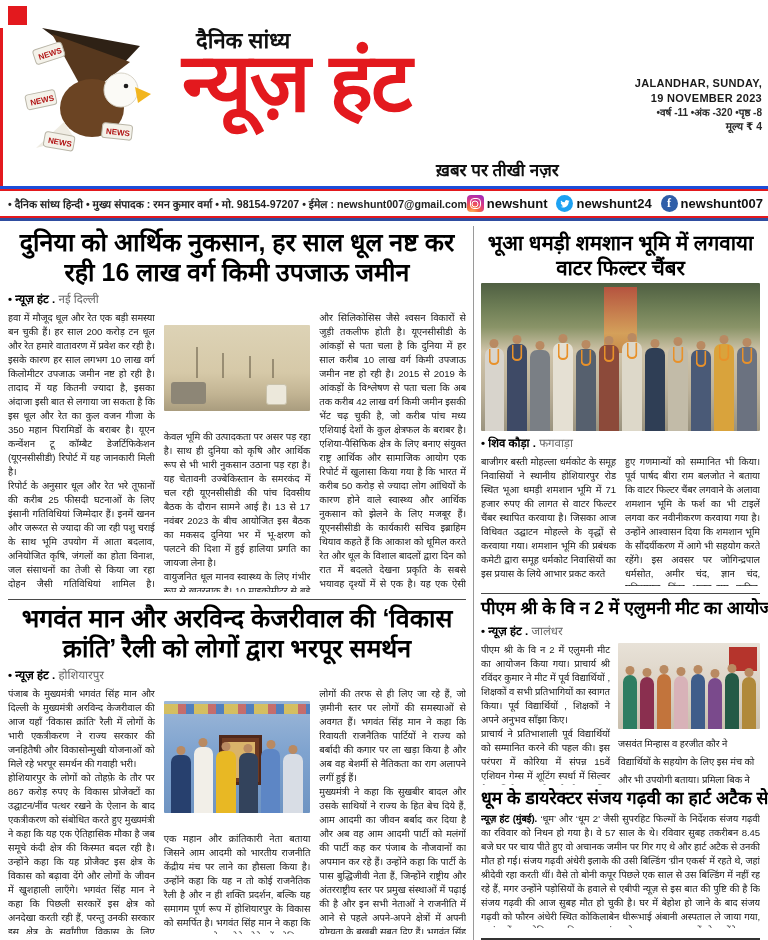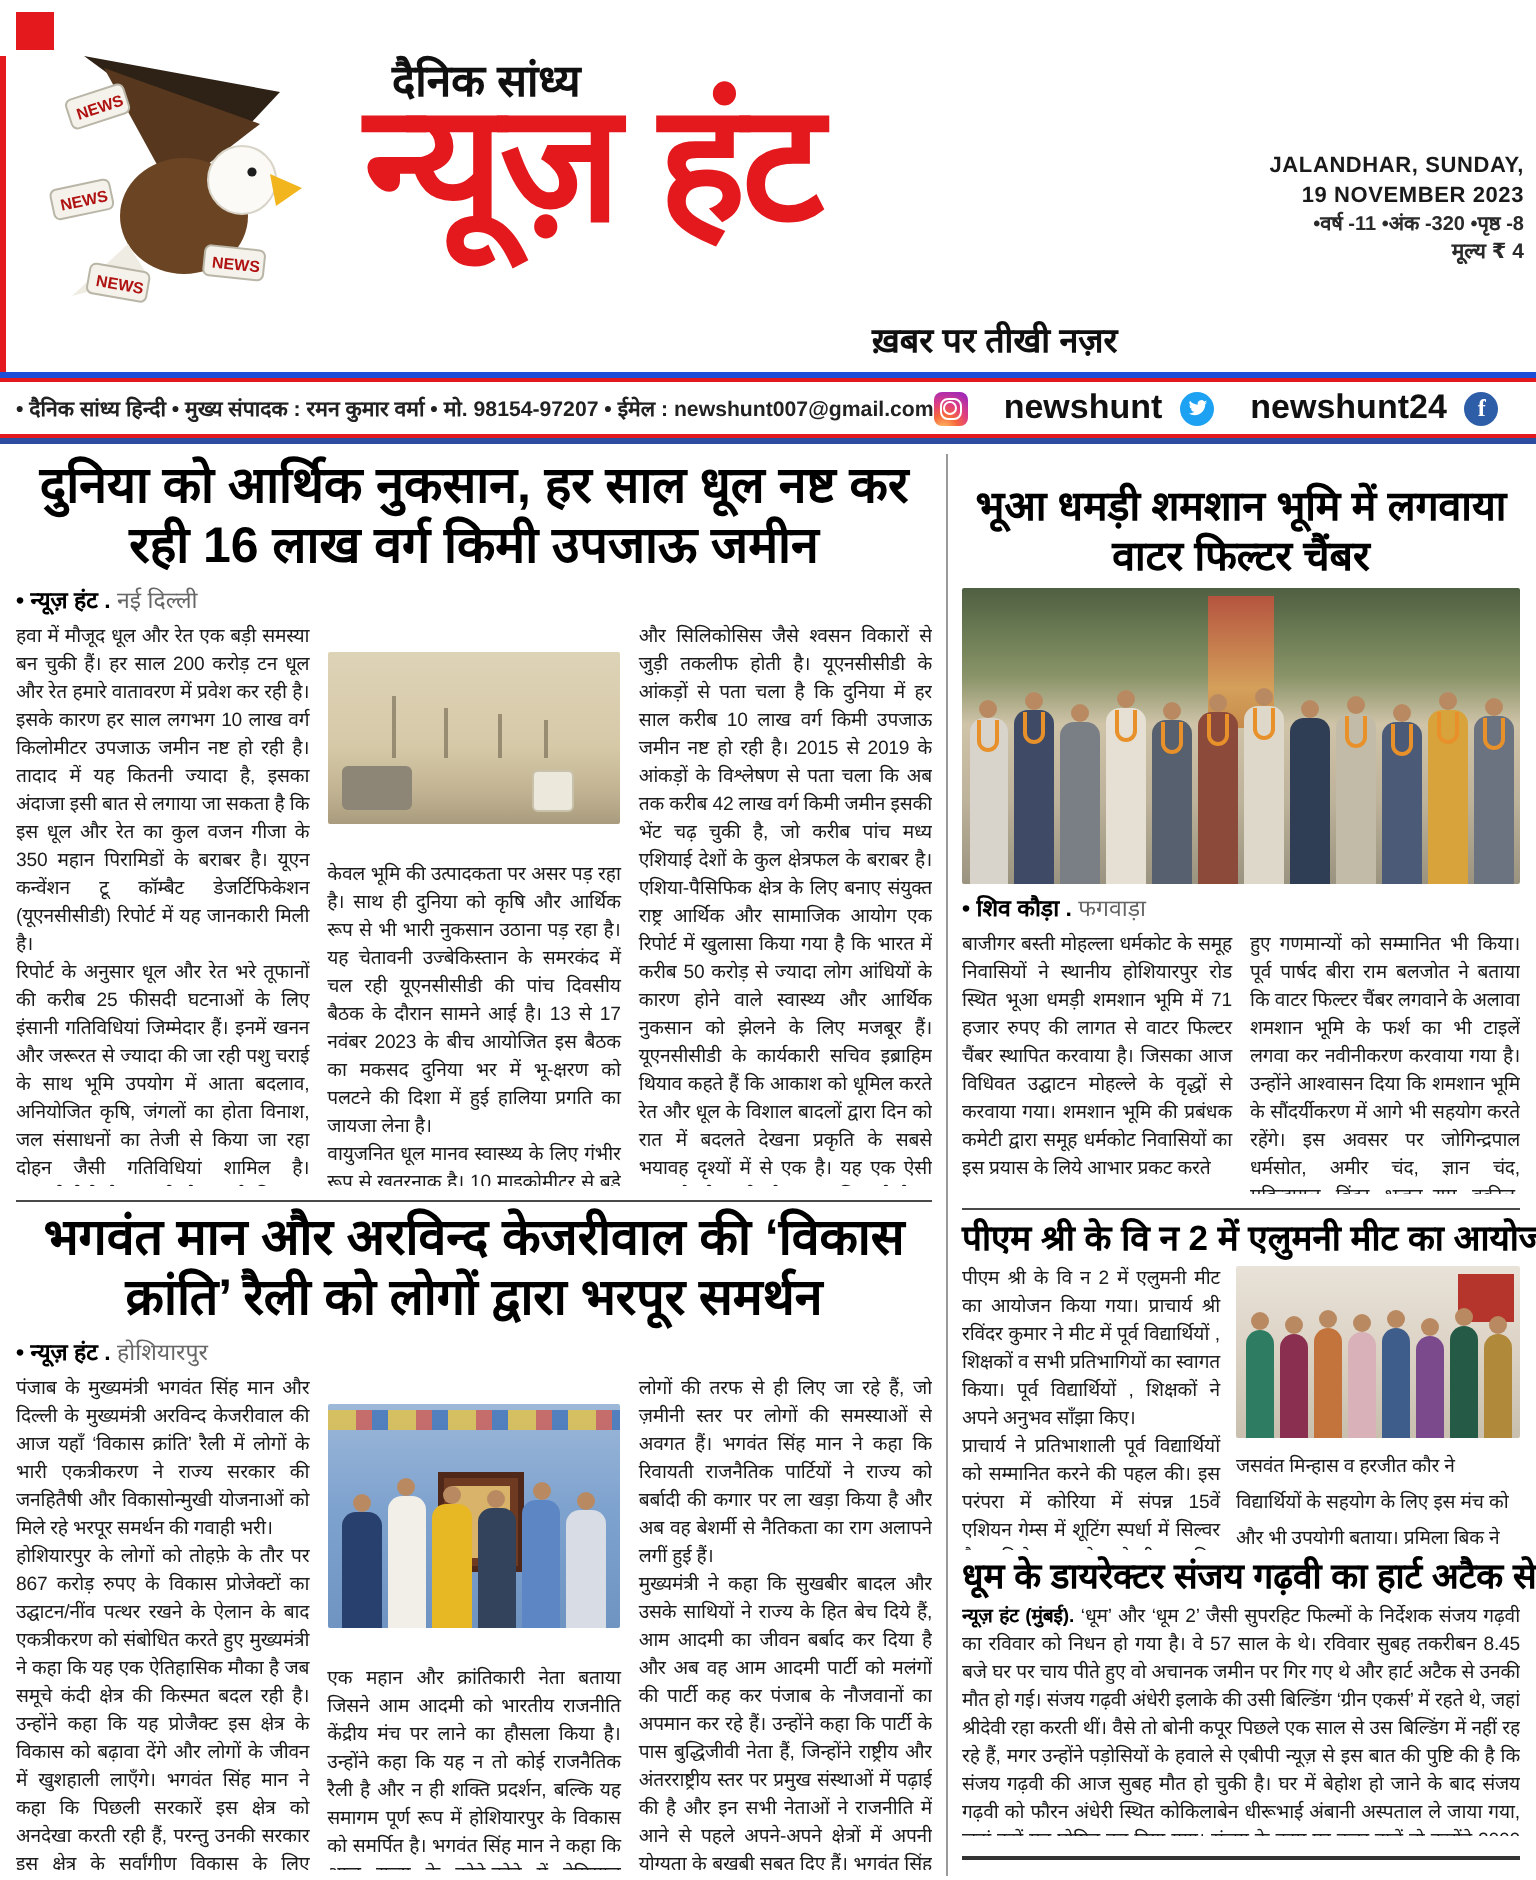--- a/index.html
+++ b/index.html
@@ -17,41 +17,41 @@
   .datebox{position:absolute;right:6px;top:76px;text-align:right;line-height:1.35;}
   .d-en{font-size:11px;font-weight:700;color:#1a1a1a;letter-spacing:.3px;}
   .d-issue{font-size:10px;color:#2b2b2b;font-weight:700;}
   .d-price{font-size:10.5px;color:#2b2b2b;font-weight:700;}
   
   .bar-outer{border-top:3px solid #1d4ed8;border-bottom:3px solid #2f4da0;}
   .bar-inner{border-top:2px solid #e3191e;border-bottom:2px solid #e3191e;
              display:flex;align-items:center;padding:3px 8px;}
   .contact{font-size:10.6px;font-weight:700;color:#222;white-space:nowrap;}
   .socials{display:flex;align-items:center;gap:9px;margin-left:auto;}
-  .s-item{display:flex;align-items:center;gap:18px;font-size:17px;font-weight:700;color:#111;}
+  .s-item{display:flex;align-items:center;gap:3px;font-size:13px;font-weight:700;color:#111;}
   .ig{width:17px;height:17px;border-radius:4px;position:relative;flex:0 0 auto;
       background:radial-gradient(circle at 28% 110%,#fdc468 0%,#f7673c 32%,#df3e81 58%,#a42bb5 88%);}
   .ig::before{content:'';position:absolute;inset:3px;border:1.6px solid #fff;border-radius:4px;}
   .ig::after{content:'';position:absolute;width:5px;height:5px;border:1.6px solid #fff;border-radius:50%;
              left:50%;top:50%;transform:translate(-50%,-50%);}
   .tw{width:17px;height:17px;border-radius:50%;background:#1da1f2;display:flex;align-items:center;
       justify-content:center;flex:0 0 auto;}
   .fb{width:17px;height:17px;border-radius:50%;background:#2f5ea8;display:flex;align-items:center;
       justify-content:center;flex:0 0 auto;}
   .fb::before{content:'f';color:#fff;font-weight:700;font-size:12px;font-family:"Liberation Serif",serif;}
   .yt{width:18px;height:17px;border-radius:4px;background:#fff;border:1px solid #f0caca;position:relative;flex:0 0 auto;}
   .yt::before{content:'';position:absolute;inset:2px;background:#e3191e;border-radius:50%;}
   .yt::after{content:'';position:absolute;left:7px;top:5px;border-left:5px solid #fff;
              border-top:3.5px solid transparent;border-bottom:3.5px solid transparent;}
   
   .main{display:flex;padding:0 8px;margin-top:5px;}
   .sec-left{width:458px;padding-right:7px;border-right:1px solid #9a9a9a;}
   .sec-right{flex:1;padding-left:7px;min-width:0;}
   .head-xl{font-size:25px;font-weight:700;text-align:center;line-height:1.18;margin:2px 0 2px;color:#000;}
-  .head-md{font-size:20.5px;font-weight:700;text-align:center;line-height:1.22;margin:14px 0 3px;color:#000;}
+  .head-md{font-size:20.5px;font-weight:700;text-align:center;line-height:1.22;margin:4px 0 3px;color:#000;}
   .head-sm{font-size:17.5px;font-weight:700;text-align:center;line-height:1.2;margin:3px 0 3px;color:#000;white-space:nowrap;}
   .byline{font-size:11.5px;margin:4px 0 5px;}
   .byline b{color:#000;}
   .byline .place{color:#666;}
   .cols3{display:flex;gap:9px;overflow:hidden;}
   .cols2{display:flex;gap:9px;overflow:hidden;}
   .col{flex:1;min-width:0;text-align:justify;font-size:9.6px;line-height:1.46;color:#1c1c1c;
        white-space:pre-line;letter-spacing:-.1px;}
   .h-art1{height:281px;} .h-art3{height:247px;} .h-art2{height:131px;}
   hr.sep{border:none;border-top:1px solid #4a4a4a;margin:7px 0 4px;}
@@ -272,20 +272,24 @@
         <div class="cols2 h-art2">
           <div class="col">बाजीगर बस्ती मोहल्ला धर्मकोट के समूह निवासियों ने स्थानीय होशियारपुर रोड स्थित भूआ धमड़ी शमशान भूमि में 71 हजार रुपए की लागत से वाटर फिल्टर चैंबर स्थापित करवाया है। जिसका आज विधिवत उद्घाटन मोहल्ले के वृद्धों से करवाया गया। शमशान भूमि की प्रबंधक कमेटी द्वारा समूह धर्मकोट निवासियों का इस प्रयास के लिये आभार प्रकट करते</div>
           <div class="col">हुए गणमान्यों को सम्मानित भी किया। पूर्व पार्षद बीरा राम बलजोत ने बताया कि वाटर फिल्टर चैंबर लगवाने के अलावा शमशान भूमि के फर्श का भी टाइलें लगवा कर नवीनीकरण करवाया गया है। उन्होंने आश्वासन दिया कि शमशान भूमि के सौंदर्यीकरण में आगे भी सहयोग करते रहेंगे। इस अवसर पर जोगिन्द्रपाल धर्मसोत, अमीर चंद, ज्ञान चंद, महिन्द्रपाल, बिंदर, भजन राम, वकील, महिन्द्र छिंदी, इकबाल मोहम्मद, रमेश वर्मा आदि उपस्थित थे।</div>
         </div>
       </article>
 
       <hr class="sep">
 
       <article>
         <h2 class="head-sm">पीएम श्री के वि न 2 में एलुमनी मीट का आयोजन</h2>
+        <div class="byline">
+          <b>• न्यूज़ हंट .</b>
+          <span class="place">जालंधर</span>
+        </div>
         <div class="alumni">
           <div class="col colL">पीएम श्री के वि न 2 में एलुमनी मीट का आयोजन किया गया। प्राचार्य श्री रविंदर कुमार ने मीट में पूर्व विद्यार्थियों , शिक्षकों व सभी प्रतिभागियों का स्वागत किया। पूर्व विद्यार्थियों , शिक्षकों ने अपने अनुभव साँझा किए।
 प्राचार्य ने प्रतिभाशाली पूर्व विद्यार्थियों को सम्मानित करने की पहल की। इस परंपरा में कोरिया में संपन्न 15वें एशियन गेम्स में शूटिंग स्पर्धा में सिल्वर मैडल विजेता प्रभजोत को भी सम्मानित किया। स्कूल वि की सेवानिवृत प्राचार्या श्रीमती</div>
           <div class="colR">
             <div class="photo photo-alumni">
               <i class="banner"></i>
               <span class="crowd crowd-al">
                 <i class="person"></i>
                 <i class="person"></i>
                 <i class="person"></i>

